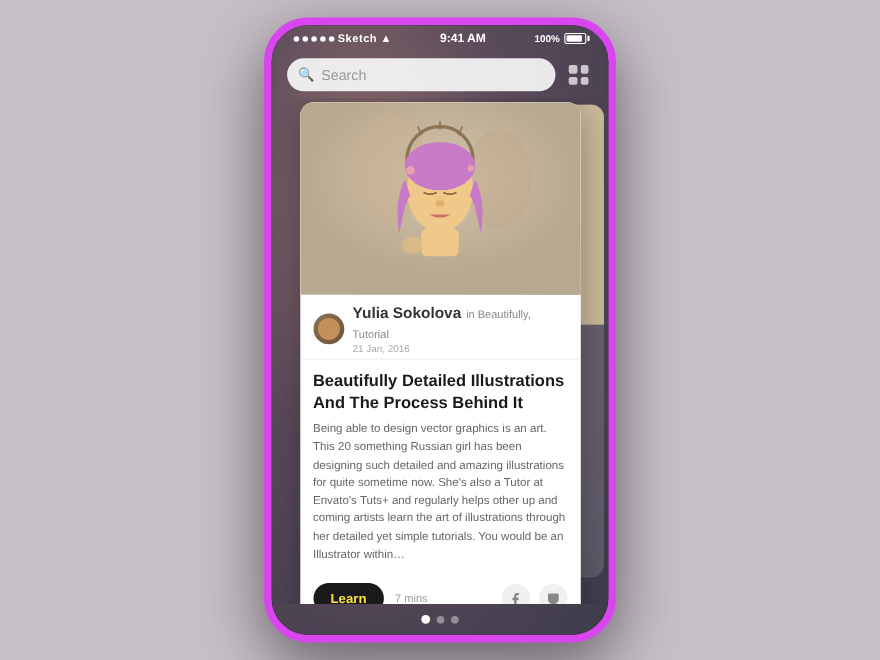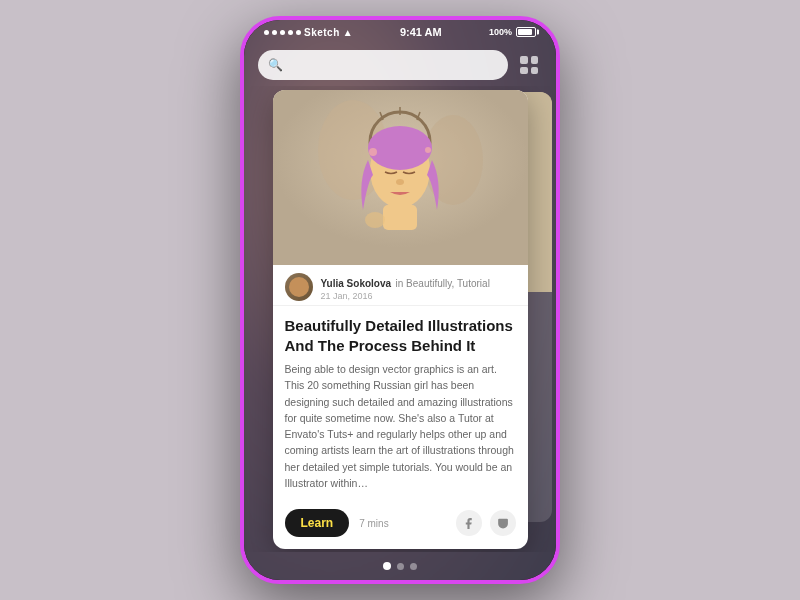--- a/index.html
+++ b/index.html
@@ -15,21 +15,21 @@
     }
 
     .phone-wrapper {
       width: 320px;
       height: 568px;
       background: #1a1a1a;
       border-radius: 40px;
       box-shadow: 0 20px 60px rgba(0,0,0,0.5);
       overflow: hidden;
       position: relative;
-      border: 4px solid #d946ef;
+      border: 7px solid #d946ef;
     }
 
     
     .phone-bg {
       position: absolute;
       inset: 0;
       background: radial-gradient(ellipse at 30% 30%, #8b6b6b 0%, #5a4a5a 40%, #3a3a4a 100%);
       filter: blur(8px);
       transform: scale(1.1);
     }
@@ -353,20 +353,21 @@
         <span class="battery-pct">100%</span>
         <div class="battery-icon">
           <div class="battery-fill"></div>
         </div>
       </div>
     </div>
 
     <div class="search-area">
       <div class="search-bar">
         <span class="search-bar-icon">🔍</span>
+        <span class="search-input-label">Search</span>
       </div>
       <div class="grid-icon">
         <div class="grid-cell"></div>
         <div class="grid-cell"></div>
         <div class="grid-cell"></div>
         <div class="grid-cell"></div>
       </div>
     </div>
 
     <div class="cards-container">
@@ -426,21 +427,21 @@
             <circle cx="155" cy="60" r="3" fill="#e8a0b0"></circle>
           </svg>
         </div>
 
         <div class="card-author">
           <div class="author-avatar">
             <div class="author-avatar-face"></div>
           </div>
           <div class="author-info">
             <div>
-              <span style="font-size:10px;font-weight:700;color:#333;">Yulia Sokolova</span>
+              <span style="font-size:14px;font-weight:700;color:#333;">Yulia Sokolova</span>
               <span style="font-size:10px;color:#888;">in Beautifully, Tutorial</span>
             </div>
             <div class="author-date">21 Jan, 2016</div>
           </div>
         </div>
 
         <div class="card-body">
           <div class="card-title">Beautifully Detailed Illustrations And The Process Behind It</div>
           <div class="card-excerpt">Being able to design vector graphics is an art. This 20 something Russian girl has been designing such detailed and amazing illustrations for quite sometime now. She's also a Tutor at Envato's Tuts+ and regularly helps other up and coming artists learn the art of illustrations through her detailed yet simple tutorials. You would be an Illustrator within…</div>
         </div>

